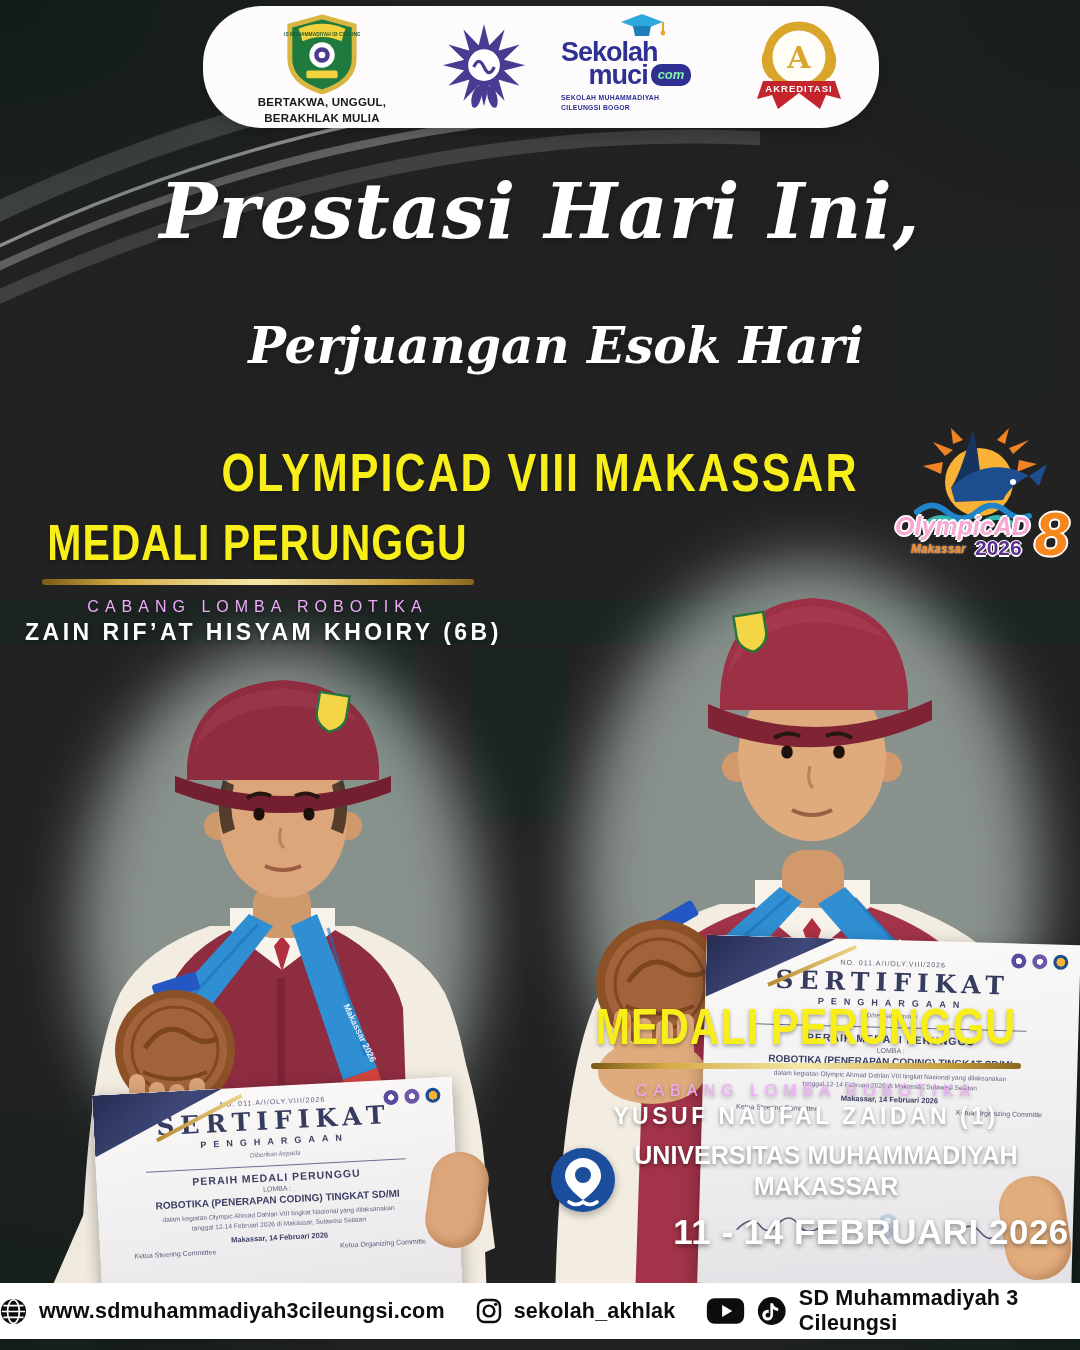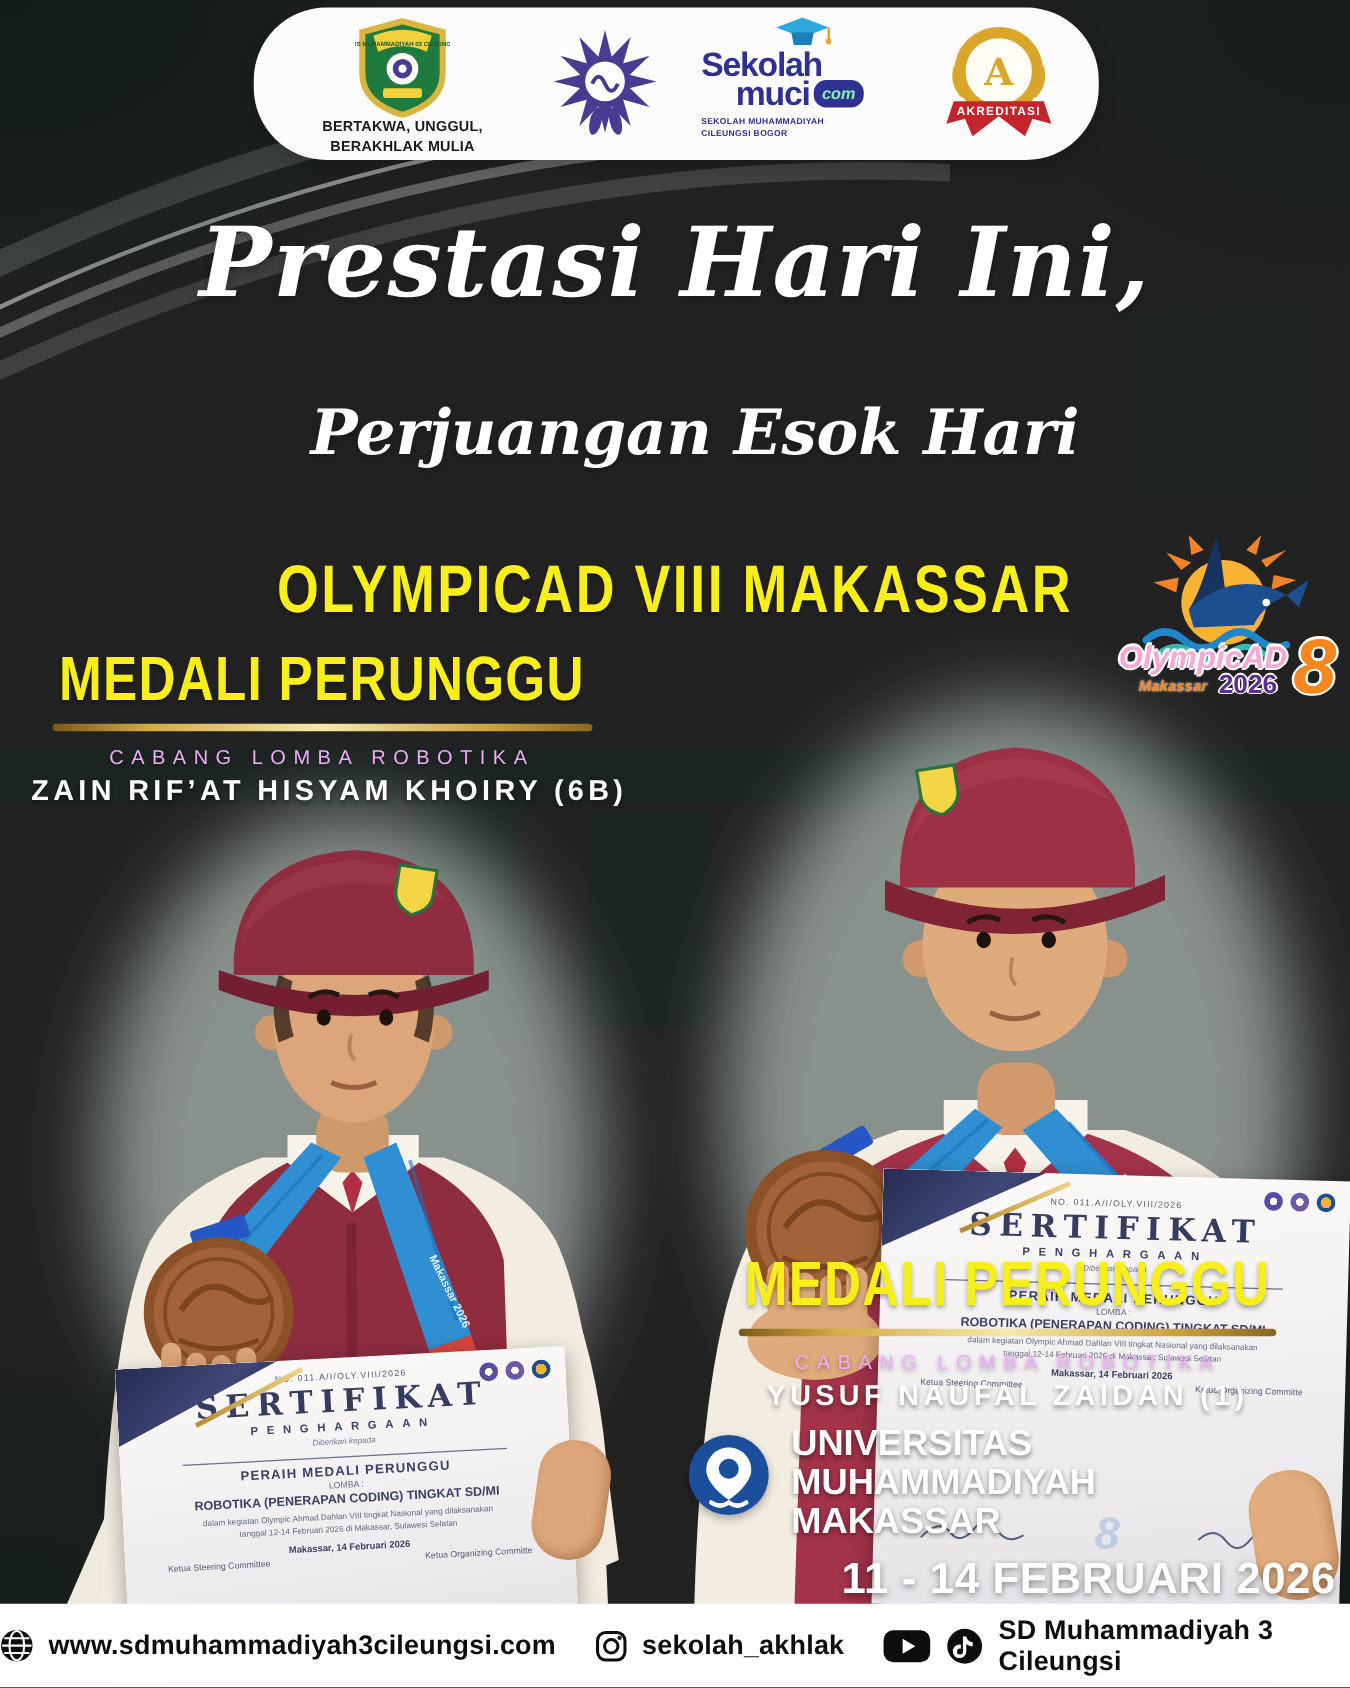--- a/index.html
+++ b/index.html
@@ -114,27 +114,27 @@
   .sig-svg{ position:absolute; bottom:8px; }
 
   .hand{ position:absolute; background:#dca57a; z-index:3; box-shadow:inset -4px -4px 8px rgba(140,90,50,.4);}
   .hand-l{ left:428px; top:1152px; width:58px; height:96px; border-radius:28px; transform:rotate(8deg);}
   .hand-r{ left:1002px; top:1176px; width:66px; height:104px; border-radius:32px; transform:rotate(-9deg); background:#e2ad7d;}
 
   
   .venue{ position:absolute; left:545px; top:1140px; width:532px; z-index:6; color:#fff;}
   .pin-badge{ position:absolute; left:6px; top:8px; width:64px; height:64px; border-radius:50%;
     background:#1b4e9b; box-shadow:0 3px 8px rgba(0,0,0,.3); }
-  .venue-text{ margin-left:88px; width:386px; font-size:29px; font-weight:800; line-height:31px;
+  .venue-text{ margin-left:88px; width:386px; text-align:center; font-size:25px; font-weight:800; line-height:31px;
     text-shadow:0 2px 4px rgba(0,0,0,.45); }
   .venue-date{ margin-left:126px; width:400px; text-align:center; font-size:35px; font-weight:800; margin-top:10px;
     letter-spacing:.5px; text-shadow:0 2px 5px rgba(0,0,0,.45); white-space:nowrap;}
 
   
-  .footer{ position:absolute; left:0; top:1283px; width:1080px; height:67px; background:#fff; z-index:9;
+  .footer{ position:absolute; left:0; top:1283px; width:1080px; height:56px; background:#fff; z-index:9;
     display:flex; align-items:center; justify-content:flex-end; gap:12px; color:#0d0d0d; }
   .footer .txt{ font-size:21.5px; font-weight:800; letter-spacing:.2px; }
   .footer .gap{ width:8px; }
 </style>
 </head>
 <body>
 
 <div class="canvas">
 
   <div class="bg-hint">

